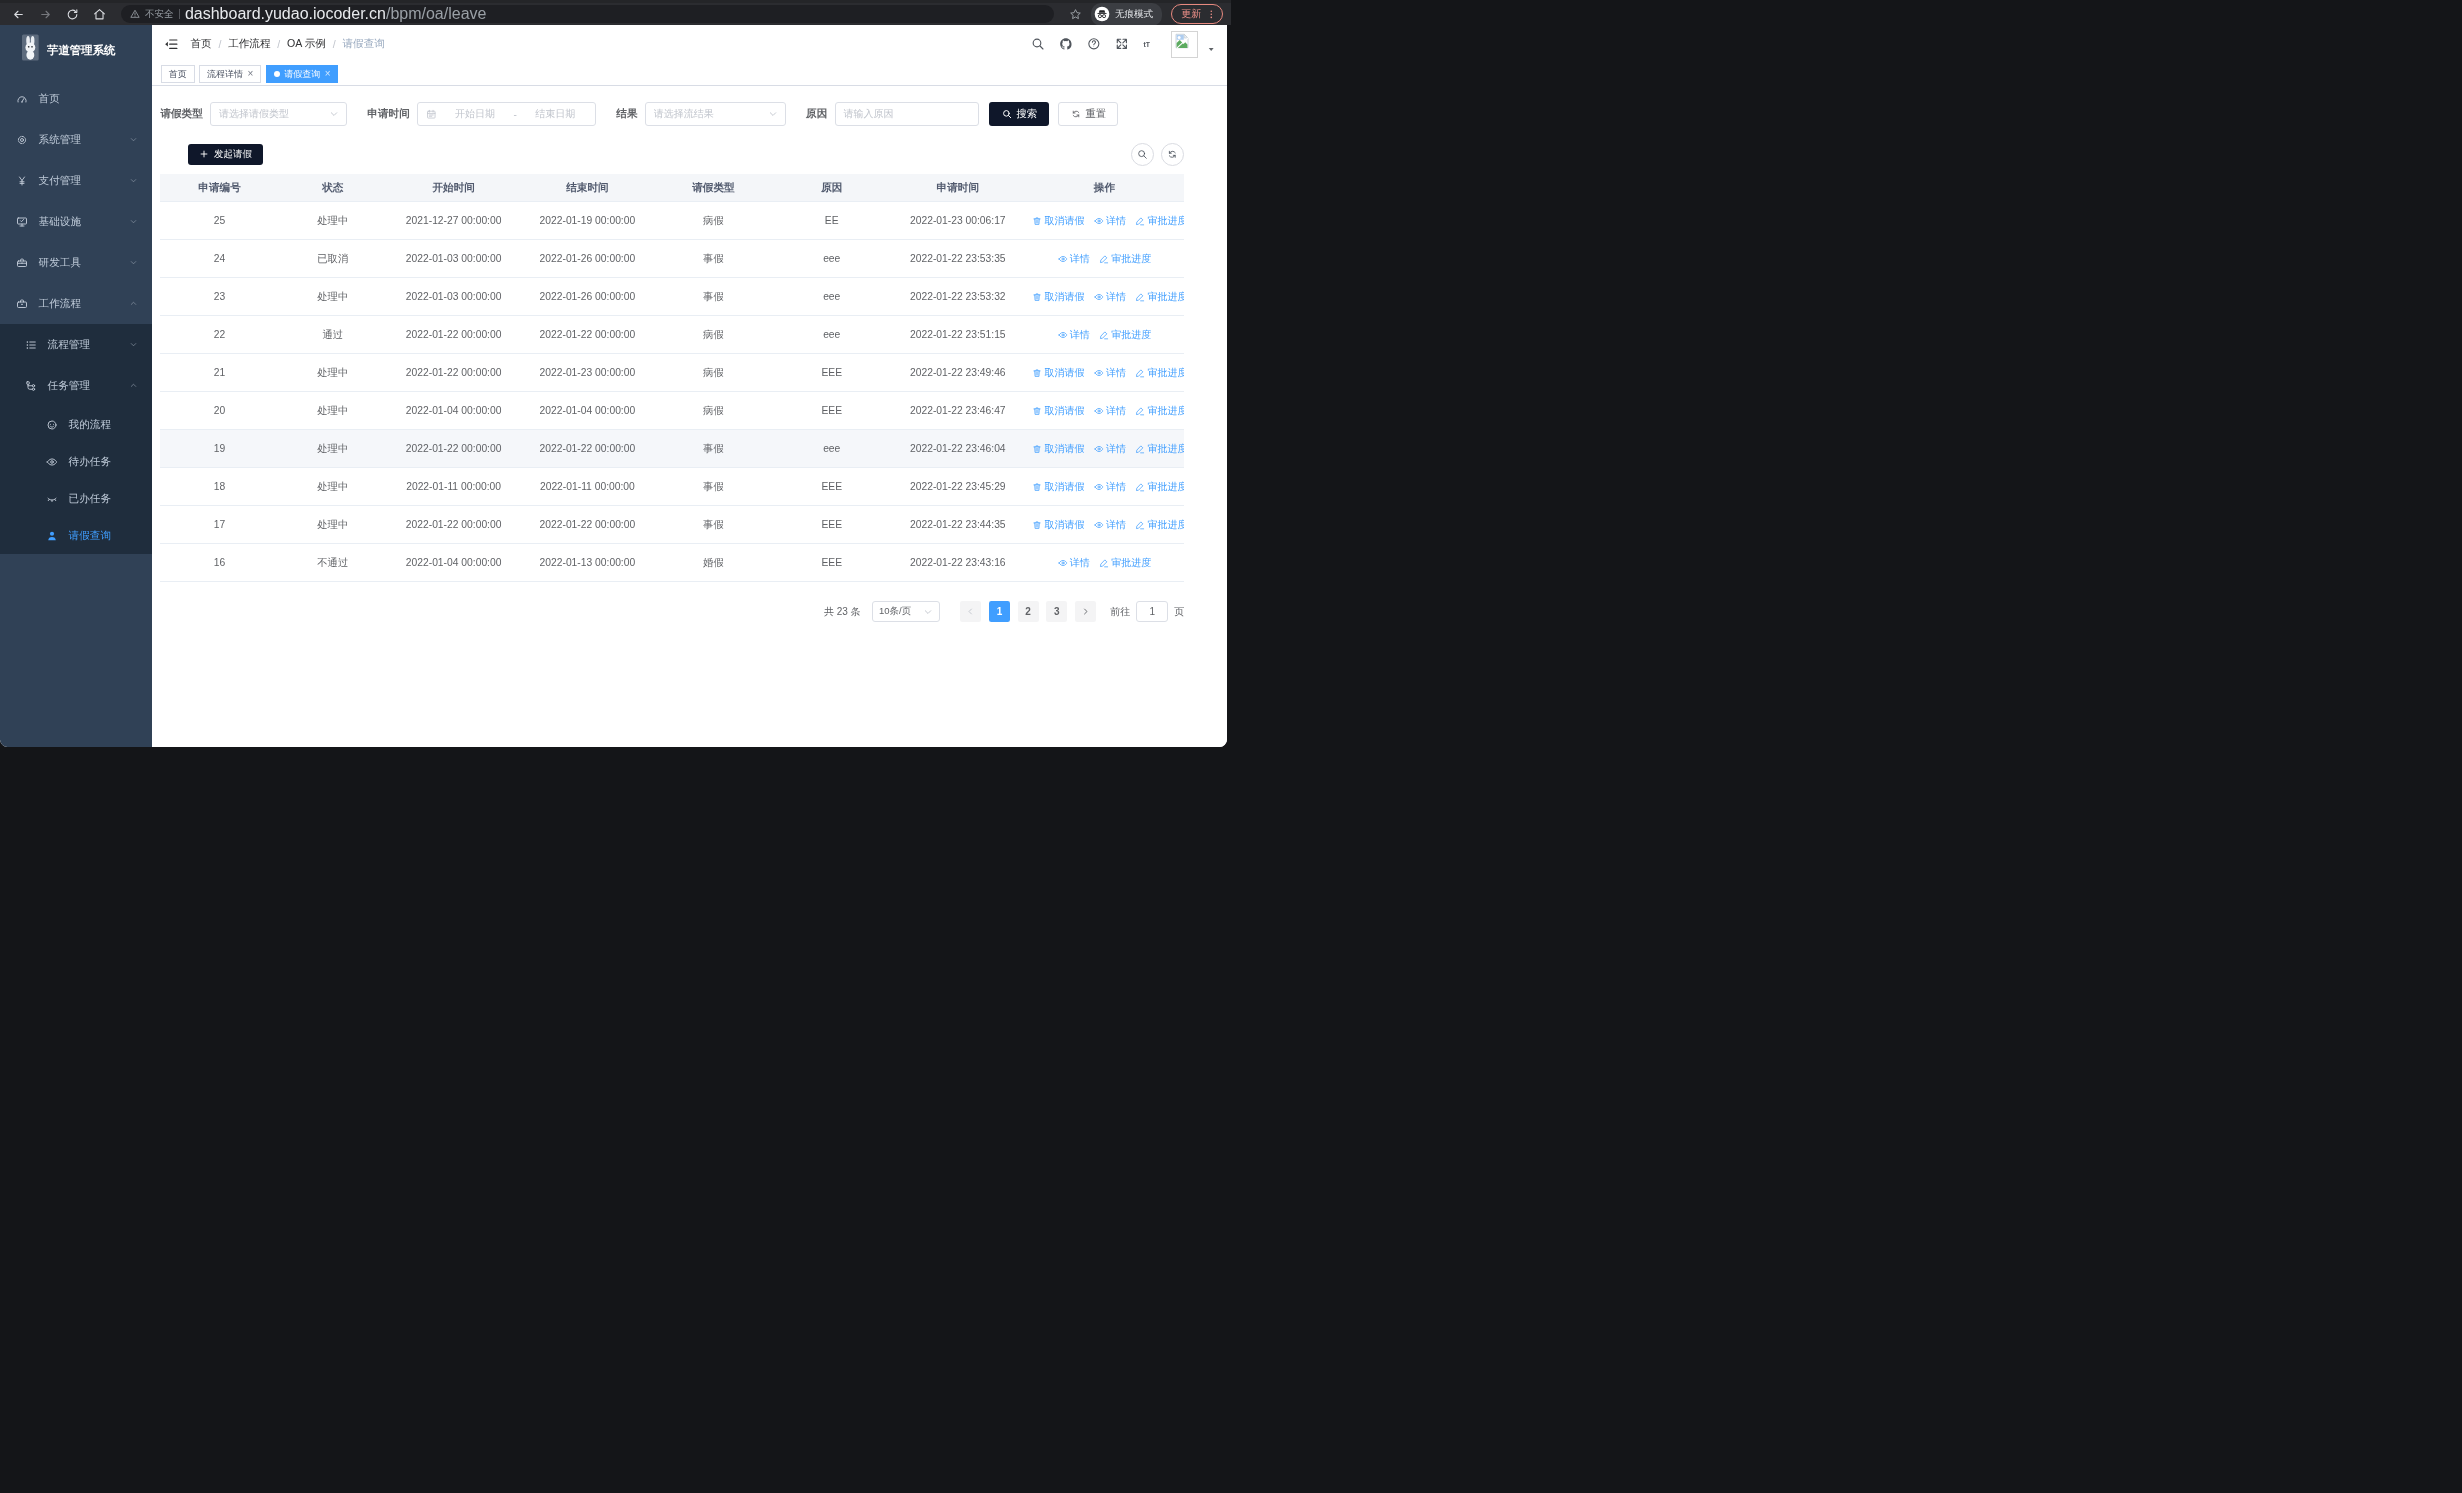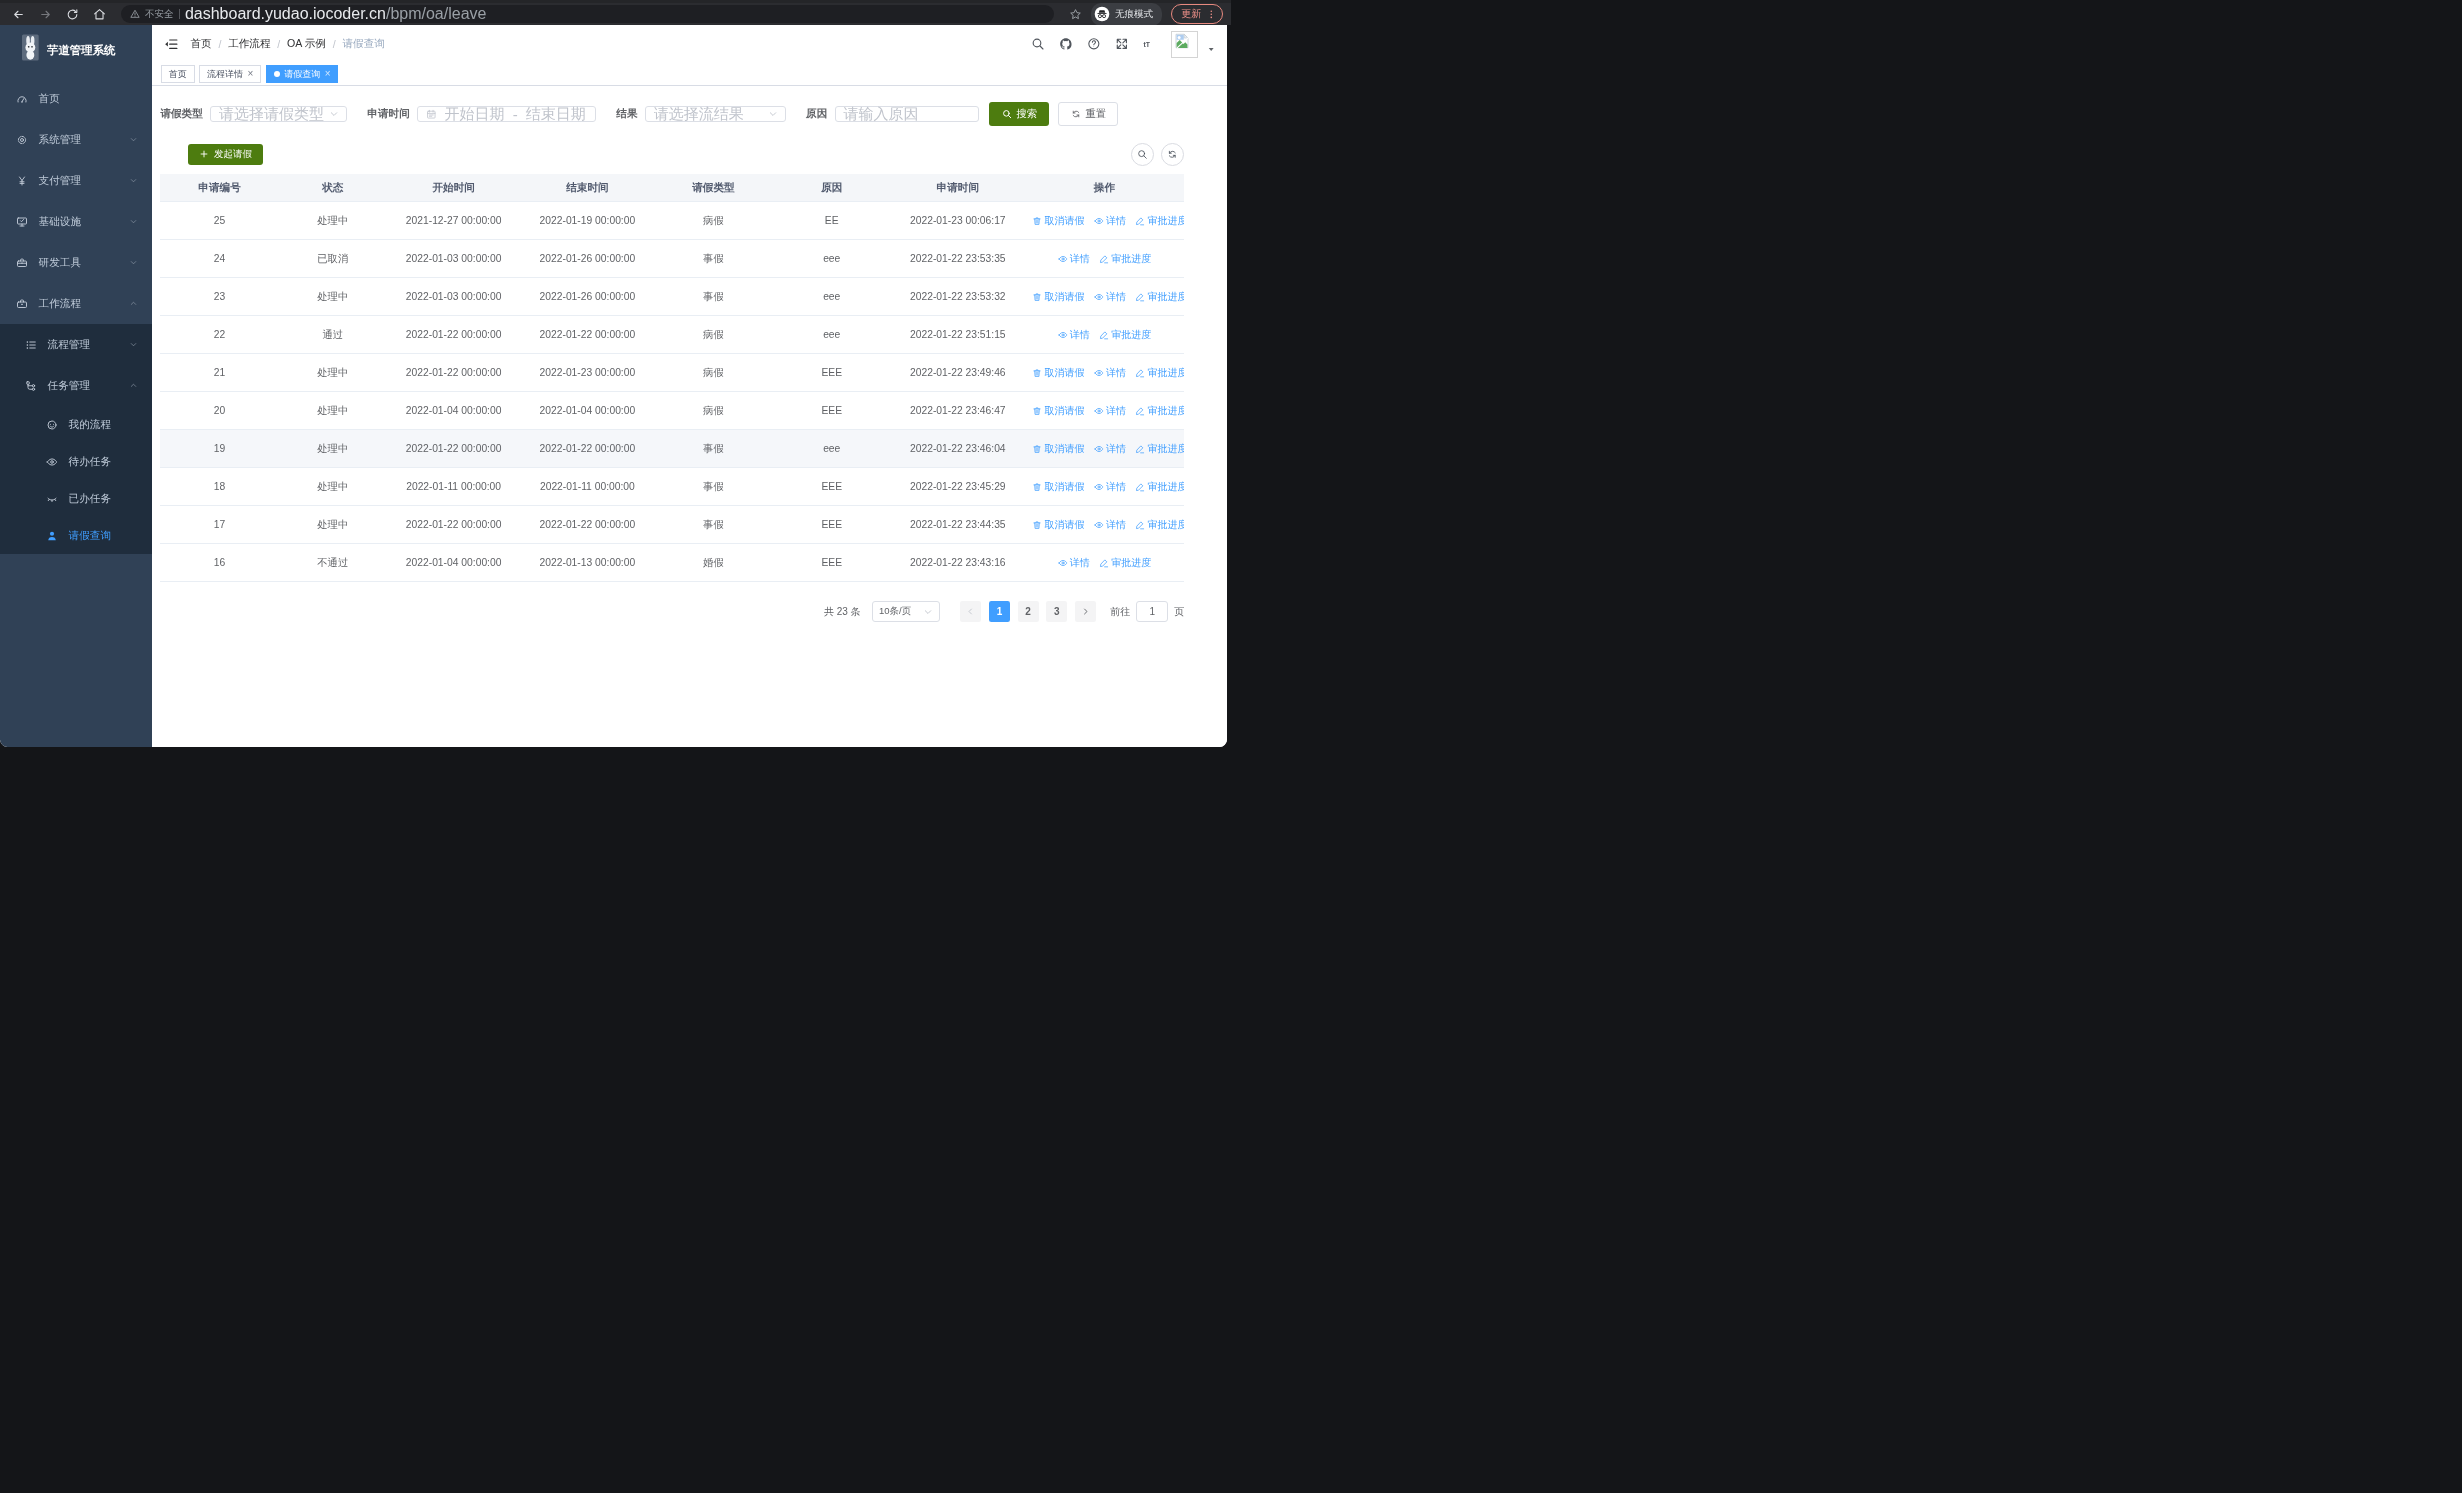--- a/index.html
+++ b/index.html
@@ -63,33 +63,33 @@
   .tags{height:22px;border-bottom:0.8px solid #d8dce5;display:flex;align-items:center;padding:0 9px;gap:4.6px;background:#fff;}
   .tag{height:18px;box-sizing:border-box;border:0.8px solid #d8dce5;background:#fff;color:#495060;font-size:9px;display:inline-flex;align-items:center;gap:4.6px;padding:0 6.8px;cursor:pointer;white-space:nowrap;}
   .tag .dot{width:6px;height:6px;border-radius:50%;background:#fff;}
   .tag .tclose{font-size:10px;line-height:1;color:inherit;opacity:.75;cursor:pointer;}
   .tag.active{background:#409eff;border-color:#409eff;color:#fff;}
 
   
   .content{flex:1;padding:0 43px 0 8.4px;overflow:hidden;}
   .filters{margin-top:16px;display:flex;align-items:center;}
   .flabel{font-size:10.6px;font-weight:600;color:#606266;margin-right:7.6px;white-space:nowrap;}
-  .box{height:16px;box-sizing:border-box;border:0.8px solid #dcdfe6;border-radius:3px;background:#fff;display:flex;align-items:center;padding:0 7.6px;font-size:15px;color:#606266;cursor:pointer;}
+  .box{height:24px;box-sizing:border-box;border:0.8px solid #dcdfe6;border-radius:3px;background:#fff;display:flex;align-items:center;padding:0 7.6px;font-size:10px;color:#606266;cursor:pointer;}
   .ph{color:#c0c4cc;white-space:nowrap;overflow:hidden;}
   .sel{justify-content:space-between;}
   .sel .ic{width:10px;height:10px;color:#c0c4cc;margin-left:4.6px;}
   .w180{width:137px;}  .w185{width:141px;}  .w190{width:144px;}
   .date{width:179px;gap:6px;cursor:text;}
   .date .ic{width:10.6px;height:10.6px;color:#c0c4cc;}
   .date .dph{flex:1;text-align:center;}
   .dash{color:#c0c4cc;}
   .gap{width:20px;flex:0 0 20px;}
   .btn{height:24px;box-sizing:border-box;border-radius:3px;display:inline-flex;align-items:center;gap:4.6px;font-size:10.3px;padding:0 11.4px;cursor:pointer;border:0.8px solid transparent;white-space:nowrap;}
   .btn .ic{width:10px;height:10px;}
-  .btn-primary{background:#4d7c0f;color:#fff;}
+  .btn-primary{background:#0f172a;color:#fff;}
   .btn-plain{background:#fff;border-color:#dcdfe6;color:#606266;}
 
   .row2{margin-top:16.7px;display:flex;align-items:center;justify-content:space-between;}
   .btn-create{height:21px;font-size:9.5px;padding:0 10px;margin-left:28px;}
   .minis{display:flex;gap:7.6px;}
   .mini{width:21px;height:21px;border:0.8px solid #dadce2;border-radius:50%;background:#fff;display:flex;align-items:center;justify-content:center;cursor:pointer;color:#484f58;}
   .mini .ic{width:10.6px;height:10.6px;}
 
   
   table{margin-top:8.4px;width:100%;border-collapse:collapse;table-layout:fixed;}

